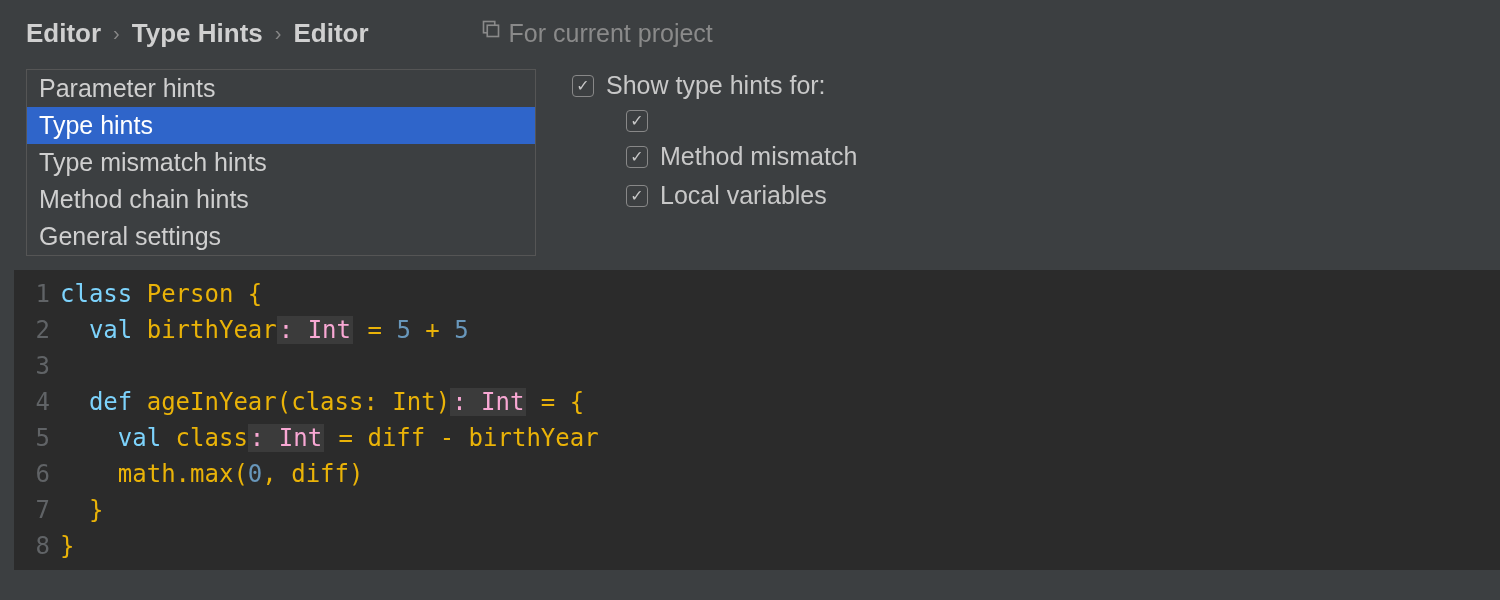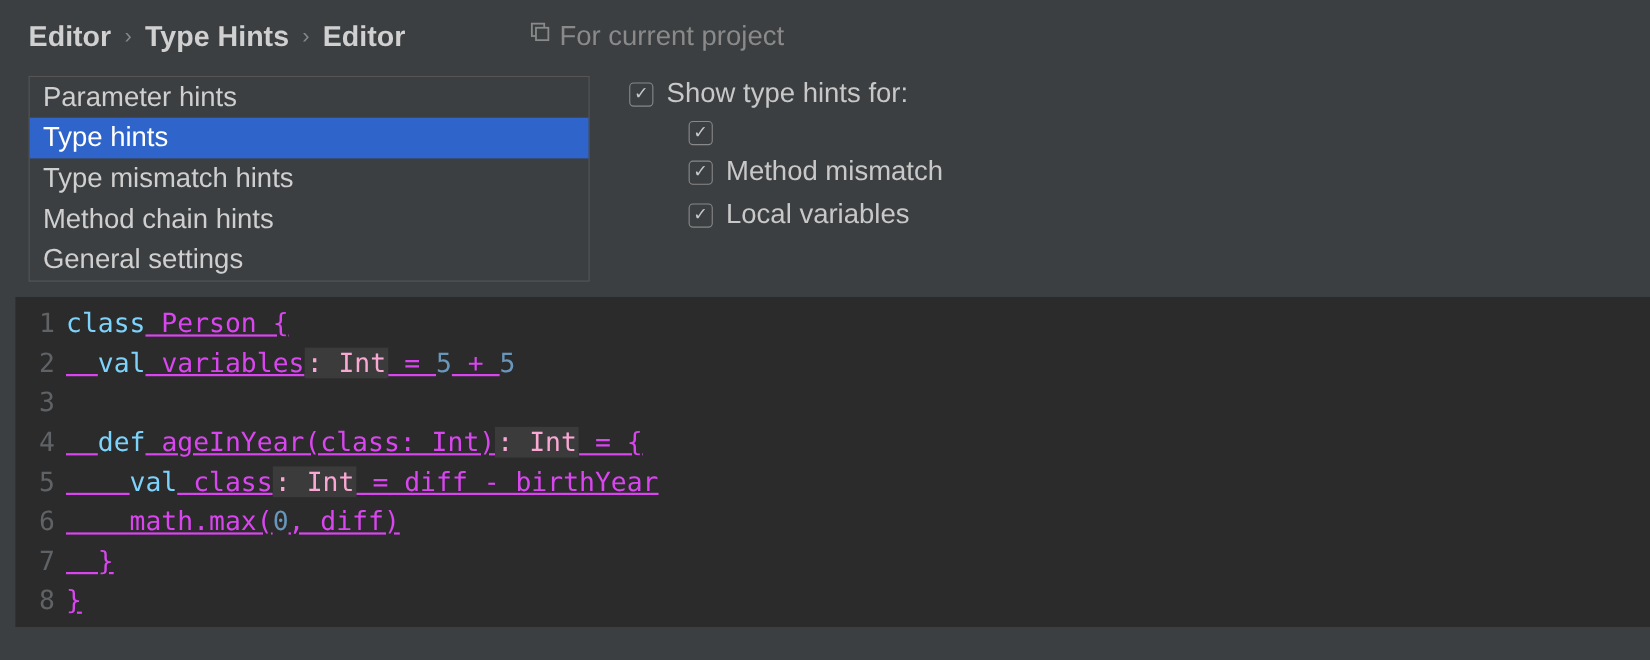--- a/index.html
+++ b/index.html
@@ -106,21 +106,21 @@
     color: #606366;
     user-select: none;
     flex-shrink: 0;
   }
   .code {
     white-space: pre;
     color: #a9b7c6;
   }
   .kw { color: #7dd3fc; }
   .num { color: #6897bb; }
-  .id { color: #d946ef; text-decoration: underline; }
+  .id { color: #eab308; }
   .hint {
     background: #3b3b3b;
     color: #f9a8d4;
     padding: 0 2px;
   }
 </style>
 </head>
 <body>
 
 <div class="container">
@@ -171,21 +171,21 @@
     </div>
   </div>
 
   <div class="editor" id="editor">
       <div class="code-line">
         <span class="gutter">1</span>
         <span class="code"><span class="kw">class</span><span class="id"> Person {</span></span>
       </div>
       <div class="code-line">
         <span class="gutter">2</span>
-        <span class="code"><span class="id">  </span><span class="kw">val</span><span class="id"> variables</span><span class="hint">: Int</span><span class="id"> = </span><span class="num">5</span><span class="id"> + </span><span class="num">5</span></span>
+        <span class="code"><span class="id">  </span><span class="kw">val</span><span class="id"> birthYear</span><span class="hint">: Int</span><span class="id"> = </span><span class="num">5</span><span class="id"> + </span><span class="num">5</span></span>
       </div>
       <div class="code-line">
         <span class="gutter">3</span>
         <span class="code"><span class="id"></span></span>
       </div>
       <div class="code-line">
         <span class="gutter">4</span>
         <span class="code"><span class="id">  </span><span class="kw">def</span><span class="id"> ageInYear(class: Int)</span><span class="hint">: Int</span><span class="id"> = {</span></span>
       </div>
       <div class="code-line">

